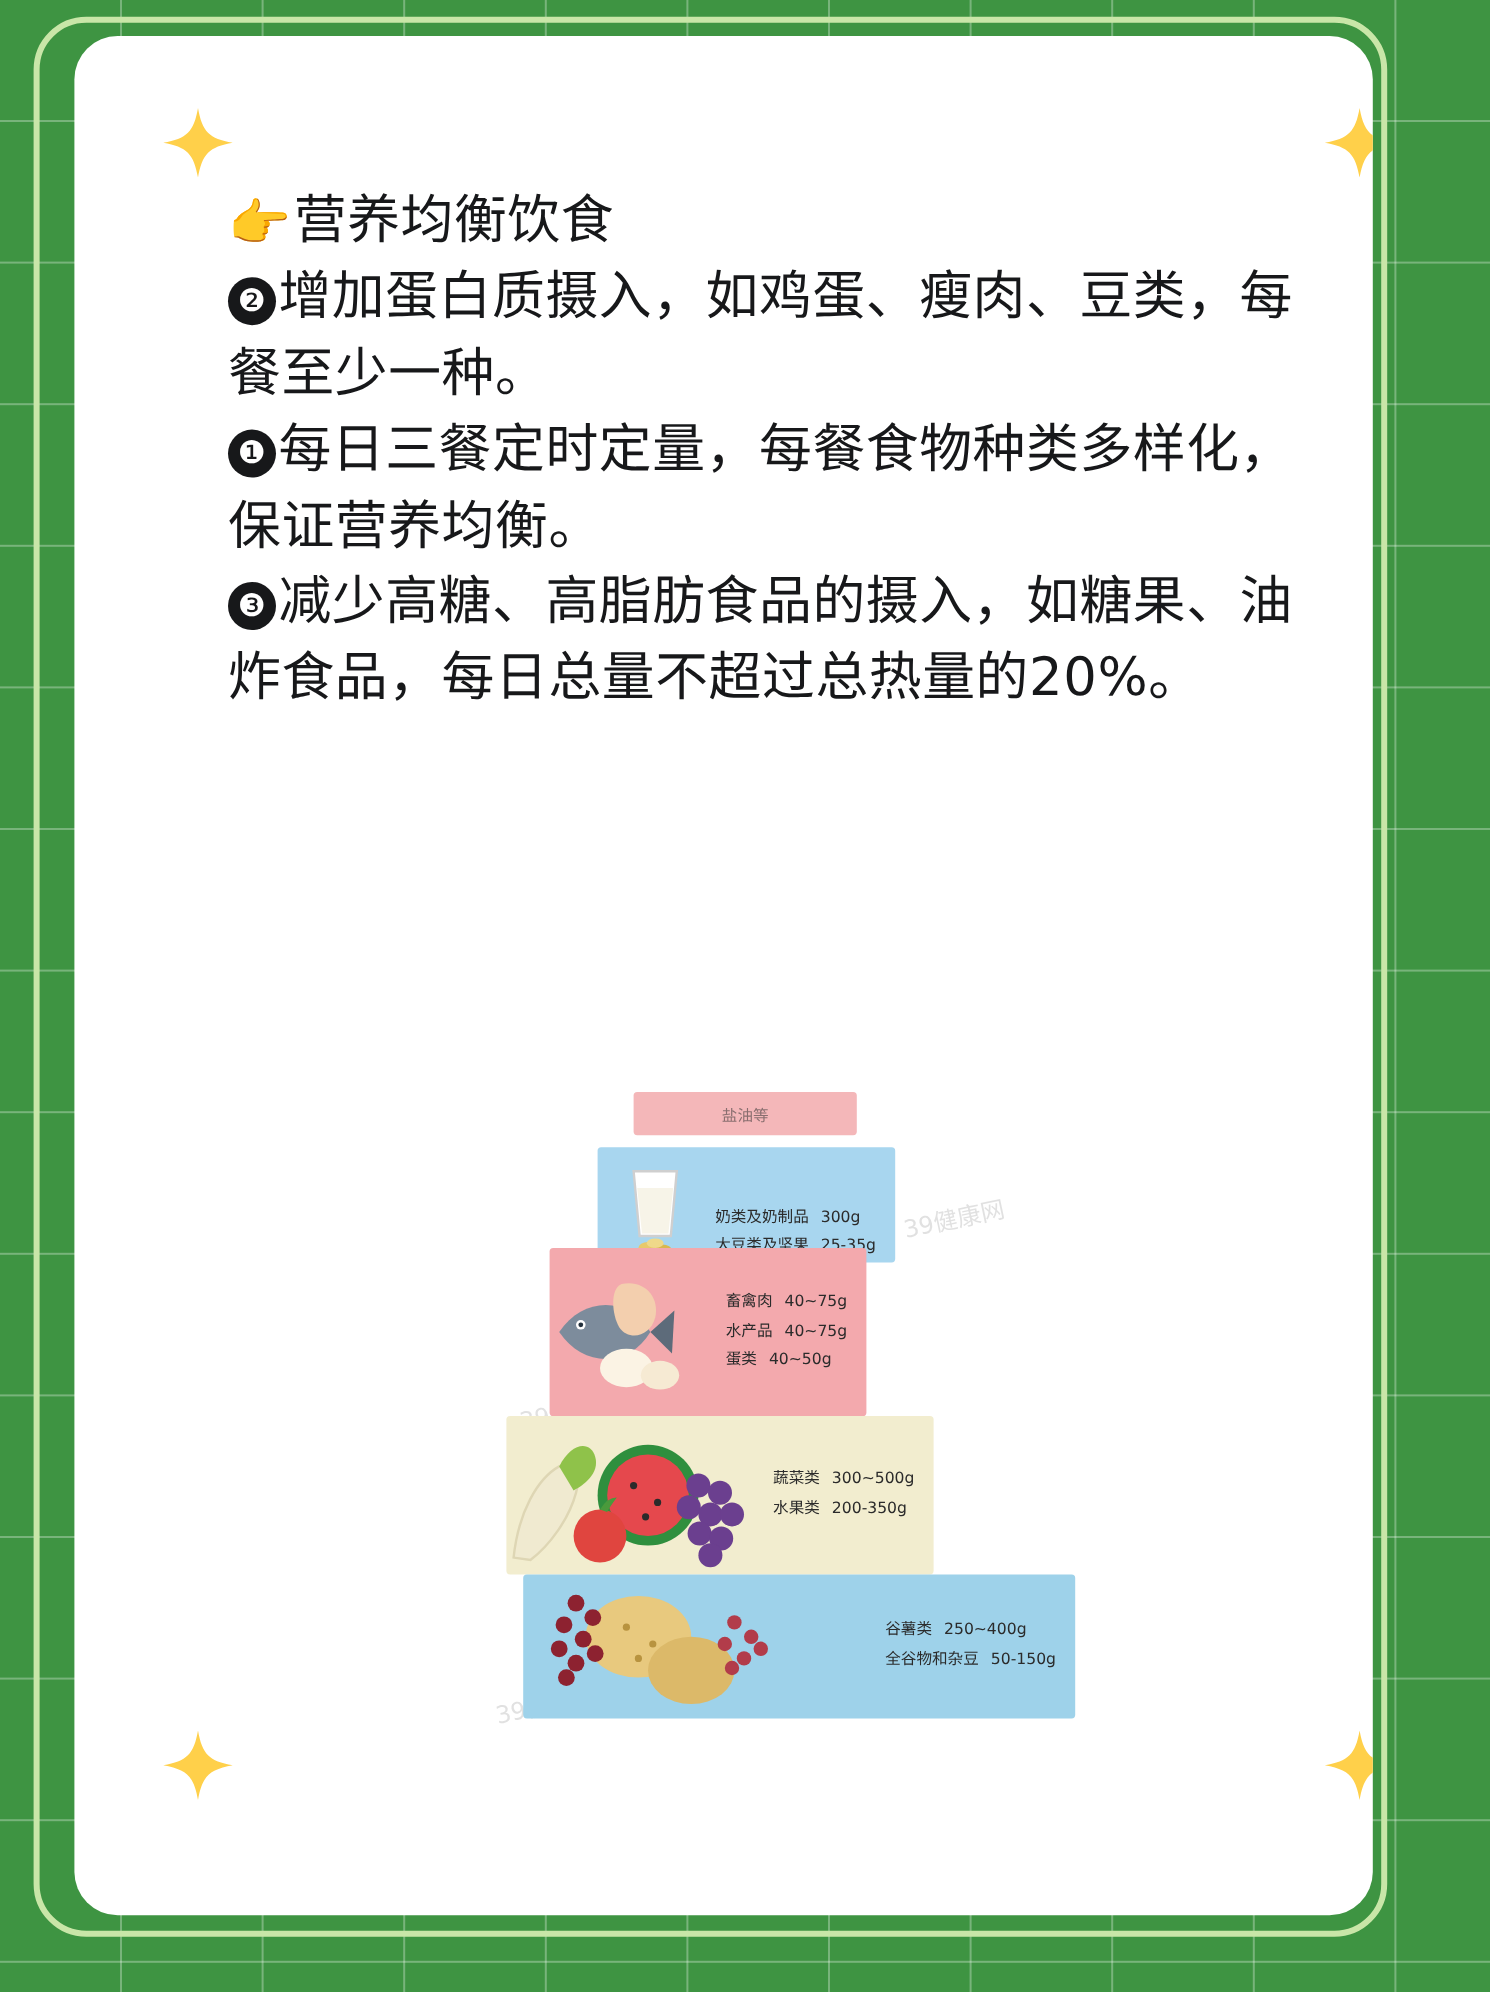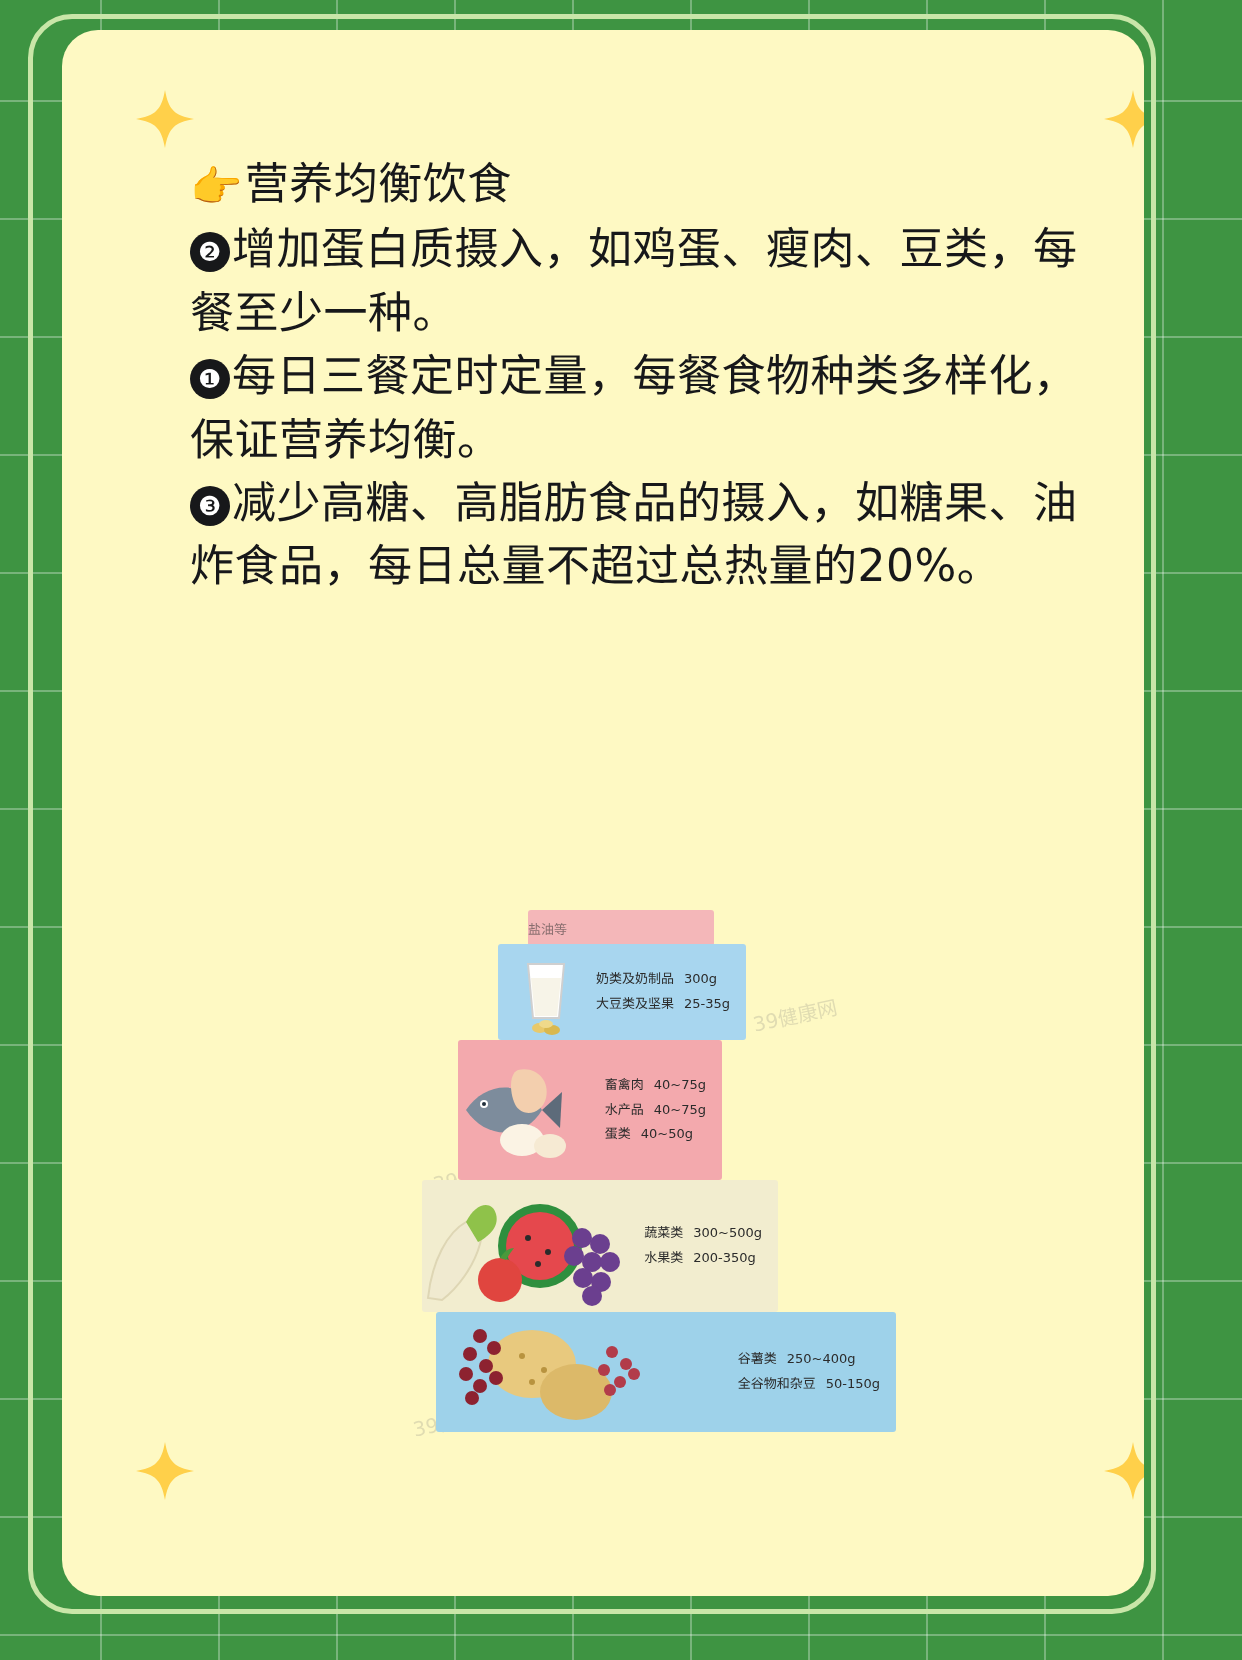--- a/index.html
+++ b/index.html
@@ -31,21 +31,21 @@
     height: 1600px;
     border: 5px solid #c9e6a8;
     border-radius: 44px;
   }
   .card {
     position: absolute;
     left: 62px;
     top: 30px;
     width: 1082px;
     height: 1566px;
-    background: #fef9c3;
+    background: #ffffff;
     border-radius: 36px;
     overflow: hidden;
   }
   
   .sparkle {
     position: absolute;
     width: 58px;
     height: 58px;
     color: #ffd04a;
   }
@@ -114,27 +114,29 @@
   .tier .labels .row {
     font-size: 13px;
     line-height: 1.9;
     white-space: nowrap;
   }
   .tier .labels .row .amt { margin-left: 10px; }
 
   .tier-top {
     left: 136px; top: 0; width: 186px; height: 36px;
     background: #f4b7b9;
+    justify-content: center;
   }
   .tier-top .cap-txt {
     font-size: 13px; color: #333; opacity: .55;
   }
   .tier-dairy {
-    left: 106px; top: 34px; width: 248px; height: 96px;
+    left: 106px; top: 46px; width: 248px; height: 96px;
     background: #a8d6ef;
+    align-items: flex-end;
   }
   .tier-meat {
     left: 66px; top: 130px; width: 264px; height: 140px;
     background: #f3a9ad;
   }
   .tier-veg {
     left: 30px; top: 270px; width: 356px; height: 132px;
     background: #f2edcf;
   }
   .tier-grain {

